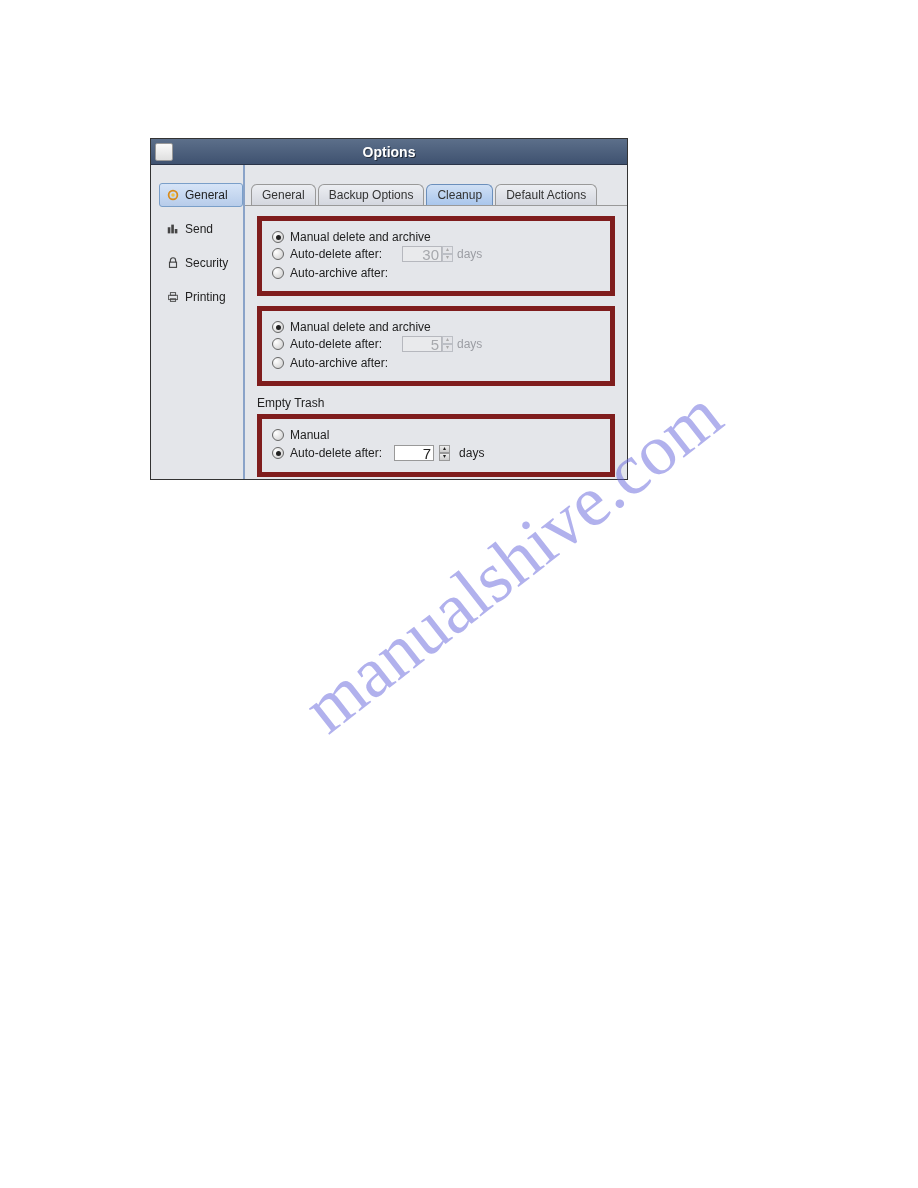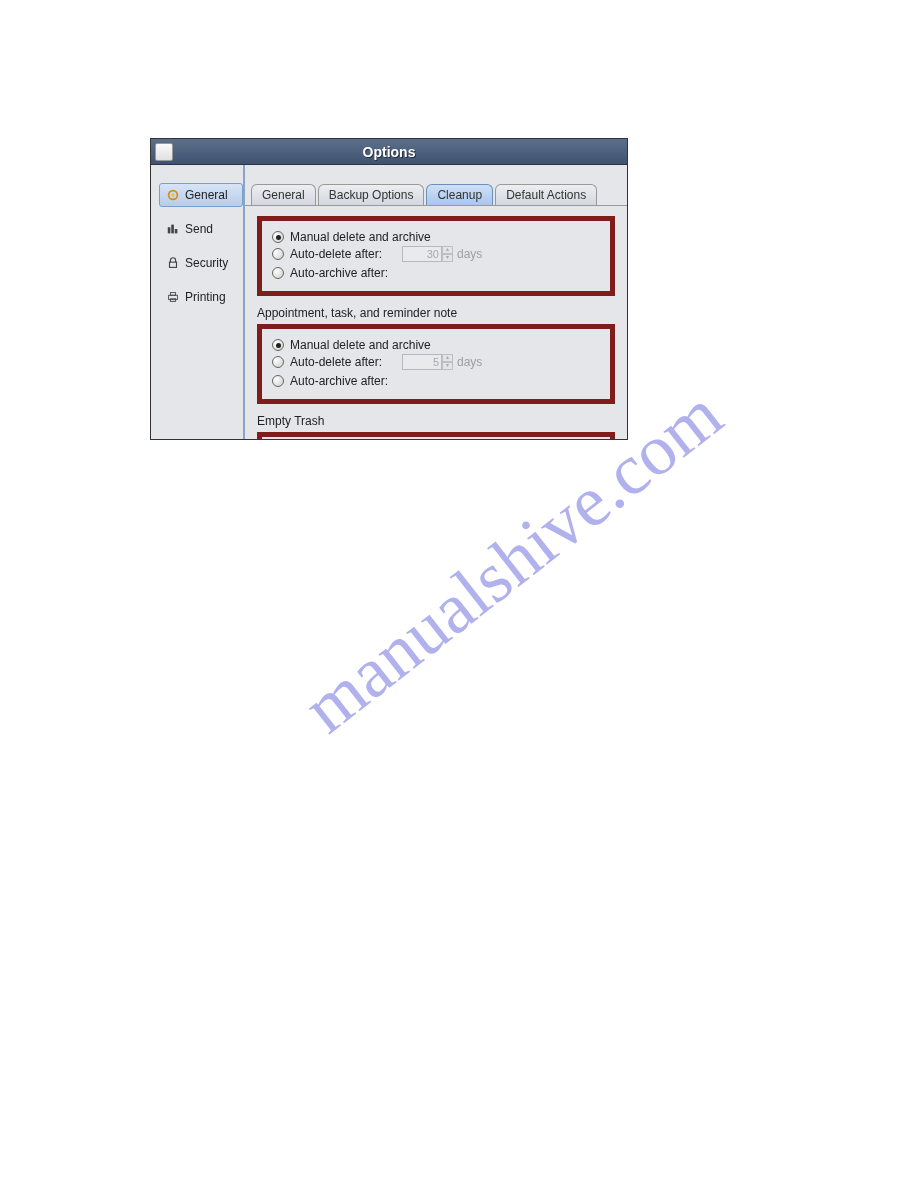--- a/index.html
+++ b/index.html
@@ -19,21 +19,21 @@
     transform: rotate(-38deg);
     font-family: Georgia, serif;
     pointer-events: none;
     z-index: 10;
   }
   .window {
     position: absolute;
     top: 138px;
     left: 150px;
     width: 478px;
-    height: 302px;
+    height: 342px;
     border: 1px solid #333;
     background: #84cc16;
     overflow: hidden;
   }
   .titlebar {
     height: 26px;
     background: linear-gradient(to bottom, #5c6f8a 0%, #3f5270 100%);
     display: flex;
     align-items: center;
     justify-content: center;
@@ -153,21 +153,21 @@
   .spinbox {
     display: inline-flex;
     align-items: center;
     gap: 5px;
   }
   .spin-input {
     width: 24px;
     height: 16px;
     border: 1px solid #999;
     background: #f2f2f4;
-    font-size: 11px;
+    font-size: 15px;
     text-align: right;
     padding-right: 2px;
     display: inline-flex;
     align-items: center;
     justify-content: flex-end;
     padding-left: 36px;
   }
   .spin-input.disabled { color: #a7a9ad; background: #e9eaec; border-color:#b6b8be;}
   .spin-btns {
     display: flex; flex-direction: column;
@@ -276,21 +276,20 @@
               <span class="days dim">days</span>
             </div>
             <div class="radio-row">
               <span class="radio"></span>
               <span>Auto-archive after:</span>
             </div>
           </div>
         </div>
 
         <div class="group">
-          <div class="group-title">Appointment, task, and reminder note</div>
           <div class="group-box">
             <div class="radio-row">
               <span class="radio">
                   <span class="dot"></span>
                 </span>
               <span>Manual delete and archive</span>
             </div>
             <div class="radio-row">
               <span class="radio"></span>
               <span>Auto-delete after:</span>

